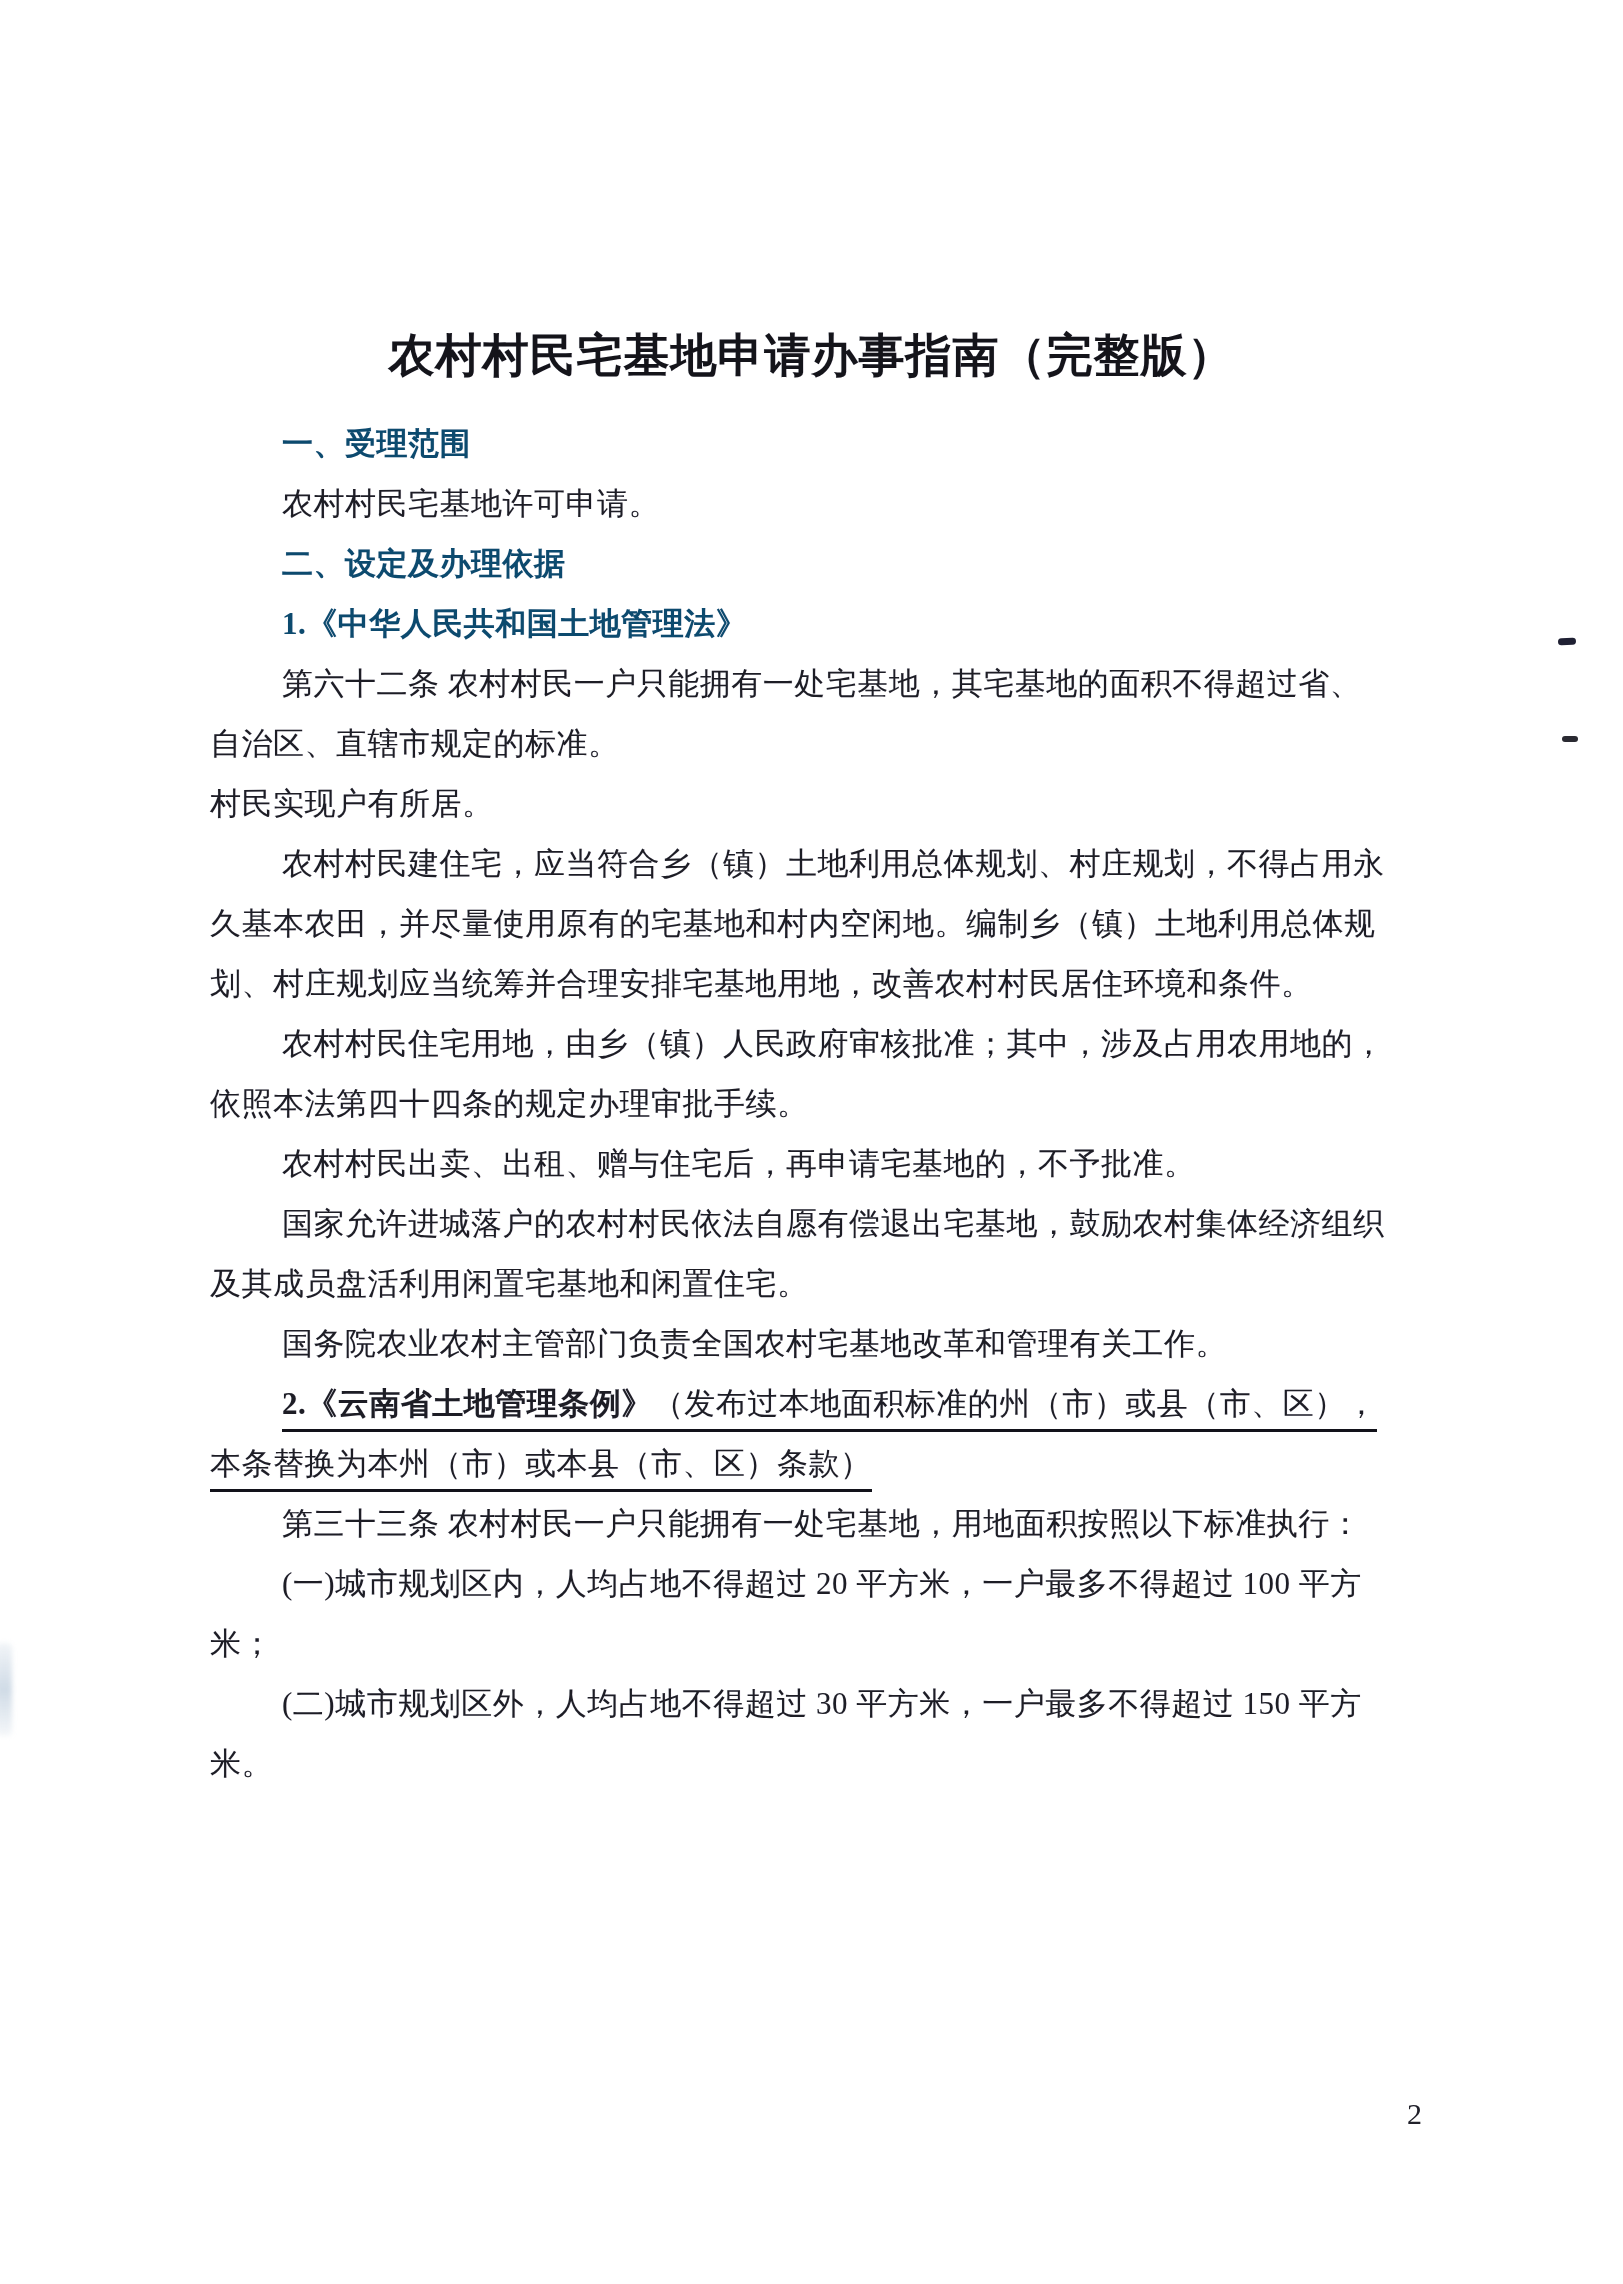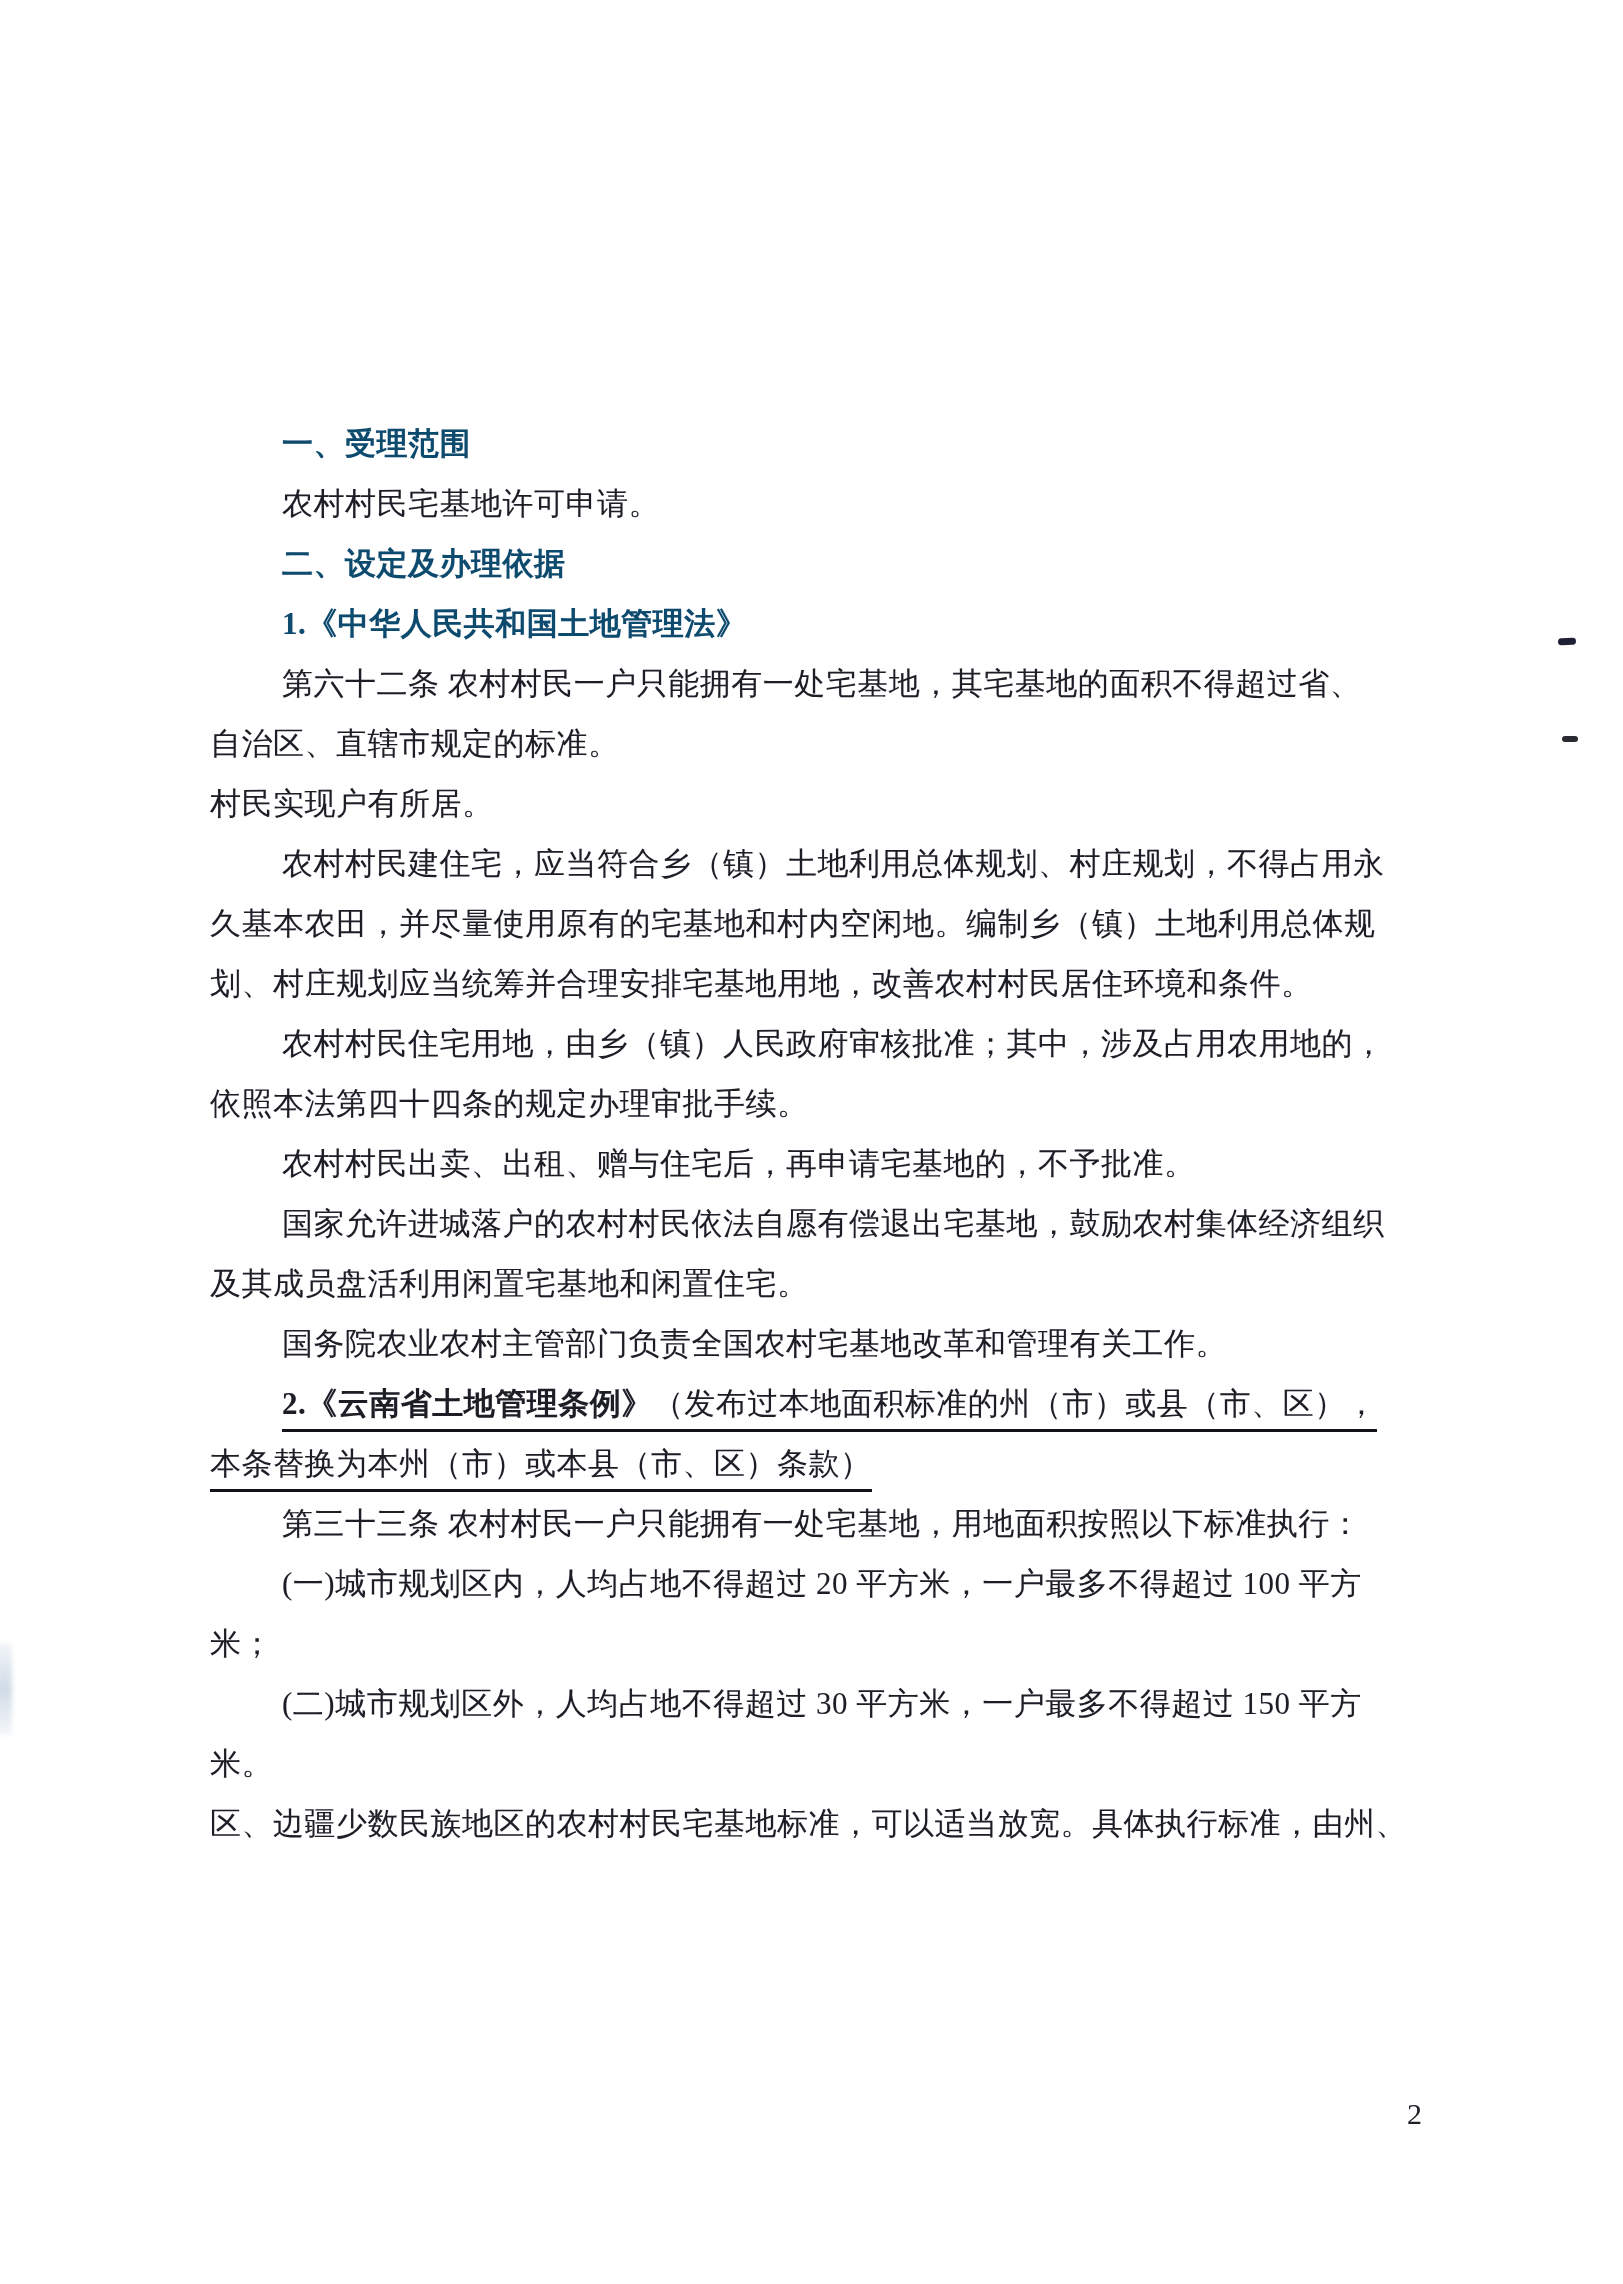--- a/index.html
+++ b/index.html
@@ -79,20 +79,21 @@
     background:linear-gradient(180deg,rgba(190,205,220,.20),rgba(150,175,200,.45),rgba(190,205,220,.15));
     filter:blur(2.4px);
     border-radius:4.8px;
   }
 </style>
 </head>
 <body>
 
 <div class="page">
 
+  <h1 class="doc-title">农村村民宅基地申请办事指南（完整版）</h1>
 
   <div class="body-block">
     <p class="ln indent heading"><span>一、受理范围</span></p>
     <p class="ln indent"><span>农村村民宅基地许可申请。</span></p>
     <p class="ln indent heading"><span>二、设定及办理依据</span></p>
     <p class="ln indent heading"><span>1.《中华人民共和国土地管理法》</span></p>
     <p class="ln indent"><span>第六十二条 农村村民一户只能拥有一处宅基地，其宅基地的面积不得超过省、</span></p>
     <p class="ln"><span>自治区、直辖市规定的标准。</span></p>
     <p class="ln"><span>村民实现户有所居。</span></p>
     <p class="ln indent"><span>农村村民建住宅，应当符合乡（镇）土地利用总体规划、村庄规划，不得占用永</span></p>
@@ -104,21 +105,20 @@
     <p class="ln indent"><span>国家允许进城落户的农村村民依法自愿有偿退出宅基地，鼓励农村集体经济组织</span></p>
     <p class="ln"><span>及其成员盘活利用闲置宅基地和闲置住宅。</span></p>
     <p class="ln indent"><span>国务院农业农村主管部门负责全国农村宅基地改革和管理有关工作。</span></p>
     <p class="ln indent"><span class="u"><b>2.《云南省土地管理条例》</b><span>（发布过本地面积标准的州（市）或县（市、区），</span></span></p>
     <p class="ln"><span class="u">本条替换为本州（市）或本县（市、区）条款）</span></p>
     <p class="ln indent"><span>第三十三条 农村村民一户只能拥有一处宅基地，用地面积按照以下标准执行：</span></p>
     <p class="ln indent"><span>(一)城市规划区内，人均占地不得超过 20 平方米，一户最多不得超过 100 平方</span></p>
     <p class="ln"><span>米；</span></p>
     <p class="ln indent"><span>(二)城市规划区外，人均占地不得超过 30 平方米，一户最多不得超过 150 平方</span></p>
     <p class="ln"><span>米。</span></p>
-    <p class="ln"><span>区、边疆少数民族地区的农村村民宅基地标准，可以适当放宽。具体执行标准，由州、</span></p>
   </div>
 
   <div class="page-number">2</div>
 
   <div class="artifact-dash-1"></div>
   <div class="artifact-dash-2"></div>
   <div class="artifact-smudge"></div>
 
 </div>
 

